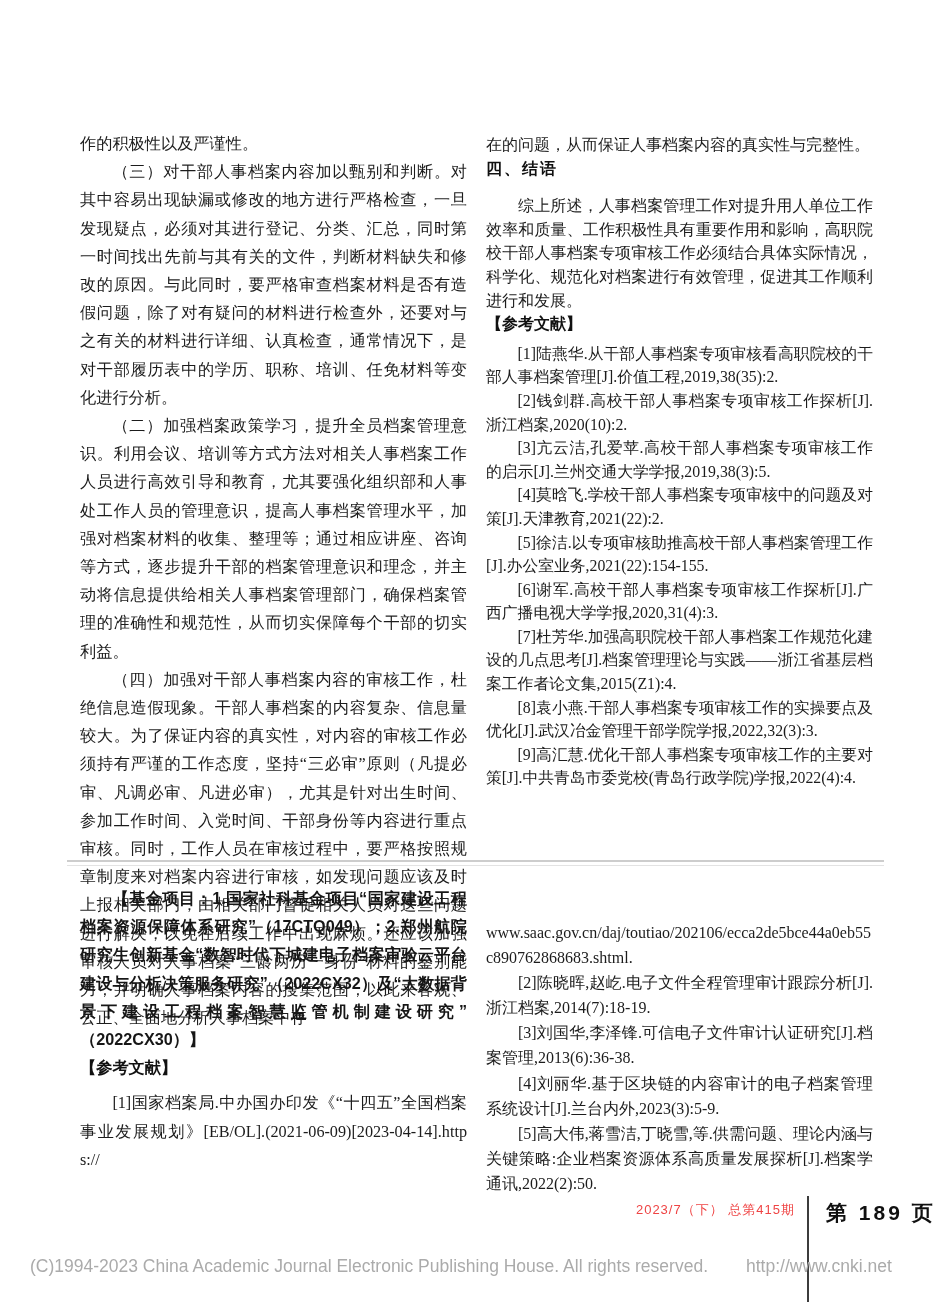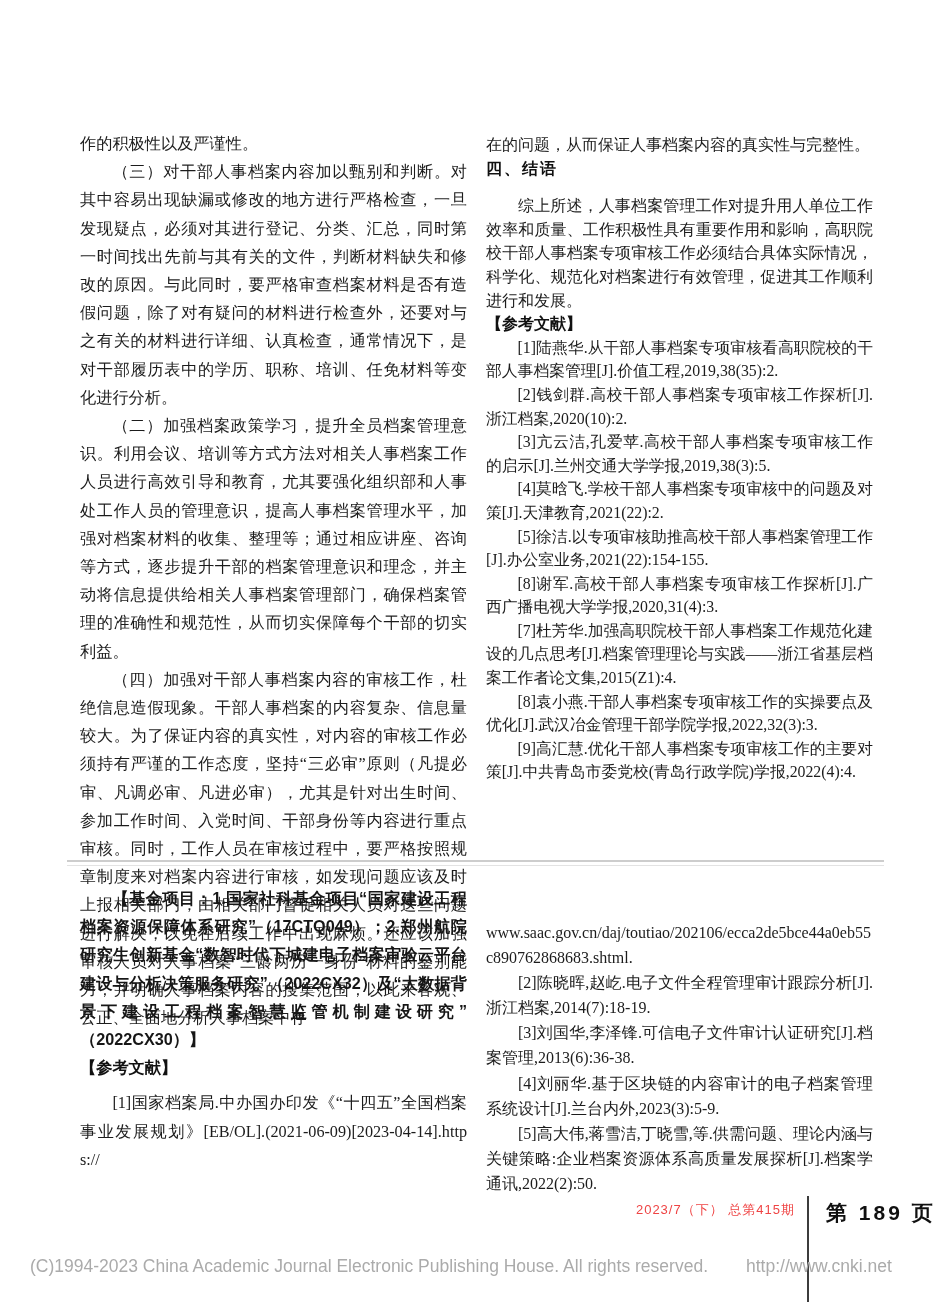--- a/index.html
+++ b/index.html
@@ -40,21 +40,21 @@
   .heading-hei {
     font-family: "Liberation Sans", "DejaVu Sans", sans-serif;
     font-weight: bold;
     color: #111;
     margin: 0;
   }
   .h-conclusion { font-size: 17.5px; line-height: 24px; margin-top: 14px; letter-spacing: 2px; }
   .h-refs-r     { font-size: 16.5px; line-height: 24px; margin-top: 18px; }
   .h-refs-l     { font-size: 17px;   line-height: 26px; margin-top: 16px; }
   .conclusion-para { margin-top: 14px !important; }
-  .refs-r { }
+  .refs-r { margin-top: 6px; }
   .refs-r p { font-size: 15.8px; line-height: 23.6px; }
   .ref-bl { margin-top: 8px !important; }
 
   .fund {
     font-family: Liberation Sans, sans-serif;
     font-weight: bold;
     color: #161616;
   }
   .latin-wrap { word-break: break-all; }
 
@@ -115,21 +115,21 @@
     <p>在的问题，从而保证人事档案内容的真实性与完整性。</p>
     <p class="heading-hei h-conclusion">四、结语</p>
     <p class="indent conclusion-para">综上所述，人事档案管理工作对提升用人单位工作效率和质量、工作积极性具有重要作用和影响，高职院校干部人事档案专项审核工作必须结合具体实际情况，科学化、规范化对档案进行有效管理，促进其工作顺利进行和发展。</p>
     <p class="heading-hei h-refs-r">【参考文献】</p>
     <div class="refs-r">
       <p class="indent">[1]陆燕华.从干部人事档案专项审核看高职院校的干部人事档案管理[J].价值工程,2019,38(35):2.</p>
       <p class="indent">[2]钱剑群.高校干部人事档案专项审核工作探析[J].浙江档案,2020(10):2.</p>
       <p class="indent">[3]亢云洁,孔爱苹.高校干部人事档案专项审核工作的启示[J].兰州交通大学学报,2019,38(3):5.</p>
       <p class="indent">[4]莫晗飞.学校干部人事档案专项审核中的问题及对策[J].天津教育,2021(22):2.</p>
       <p class="indent">[5]徐洁.以专项审核助推高校干部人事档案管理工作[J].办公室业务,2021(22):154-155.</p>
-      <p class="indent">[8]谢军.高校干部人事档案专项审核工作探析[J].广西广播电视大学学报,2020,31(4):3.</p>
+      <p class="indent">[6]谢军.高校干部人事档案专项审核工作探析[J].广西广播电视大学学报,2020,31(4):3.</p>
       <p class="indent">[7]杜芳华.加强高职院校干部人事档案工作规范化建设的几点思考[J].档案管理理论与实践——浙江省基层档案工作者论文集,2015(Z1):4.</p>
       <p class="indent">[8]袁小燕.干部人事档案专项审核工作的实操要点及优化[J].武汉冶金管理干部学院学报,2022,32(3):3.</p>
       <p class="indent">[9]高汇慧.优化干部人事档案专项审核工作的主要对策[J].中共青岛市委党校(青岛行政学院)学报,2022(4):4.</p>
     </div>
   </div>
 
   <div class="section-divider"></div>
 
   <div class="col col-bot-left body-l">
     <p class="indent fund">【基金项目：1.国家社科基金项目“国家建设工程档案资源保障体系研究”（17CTQ049）；2.郑州航院研究生创新基金“数智时代下城建电子档案审验云平台建设与分析决策服务研究”（2022CX32）及“大数据背景下建设工程档案智慧监管机制建设研究”（2022CX30）】</p>

